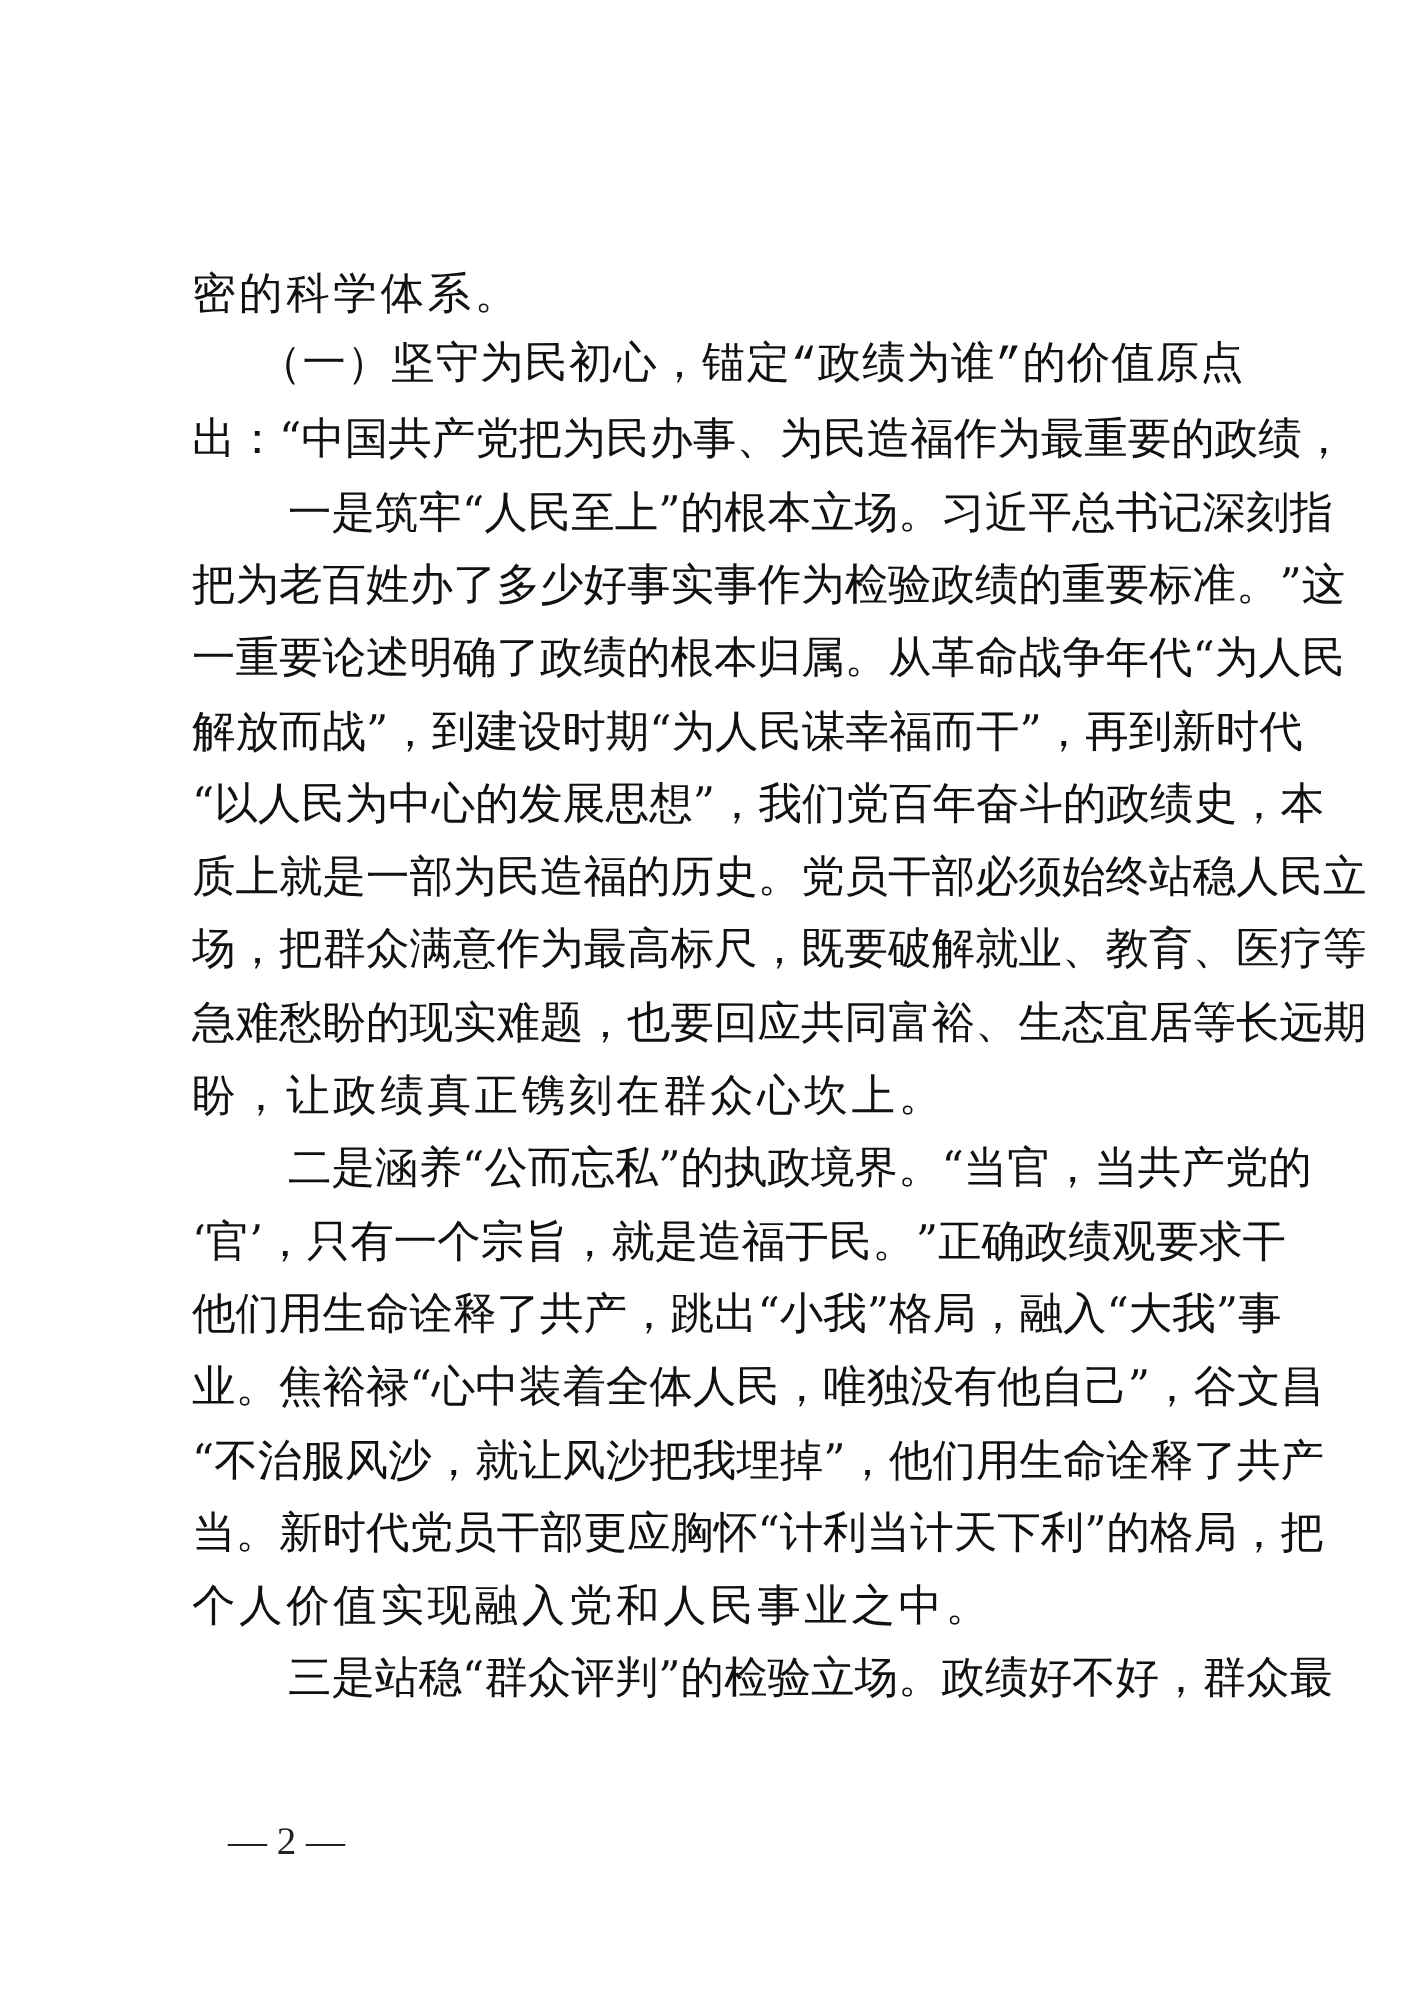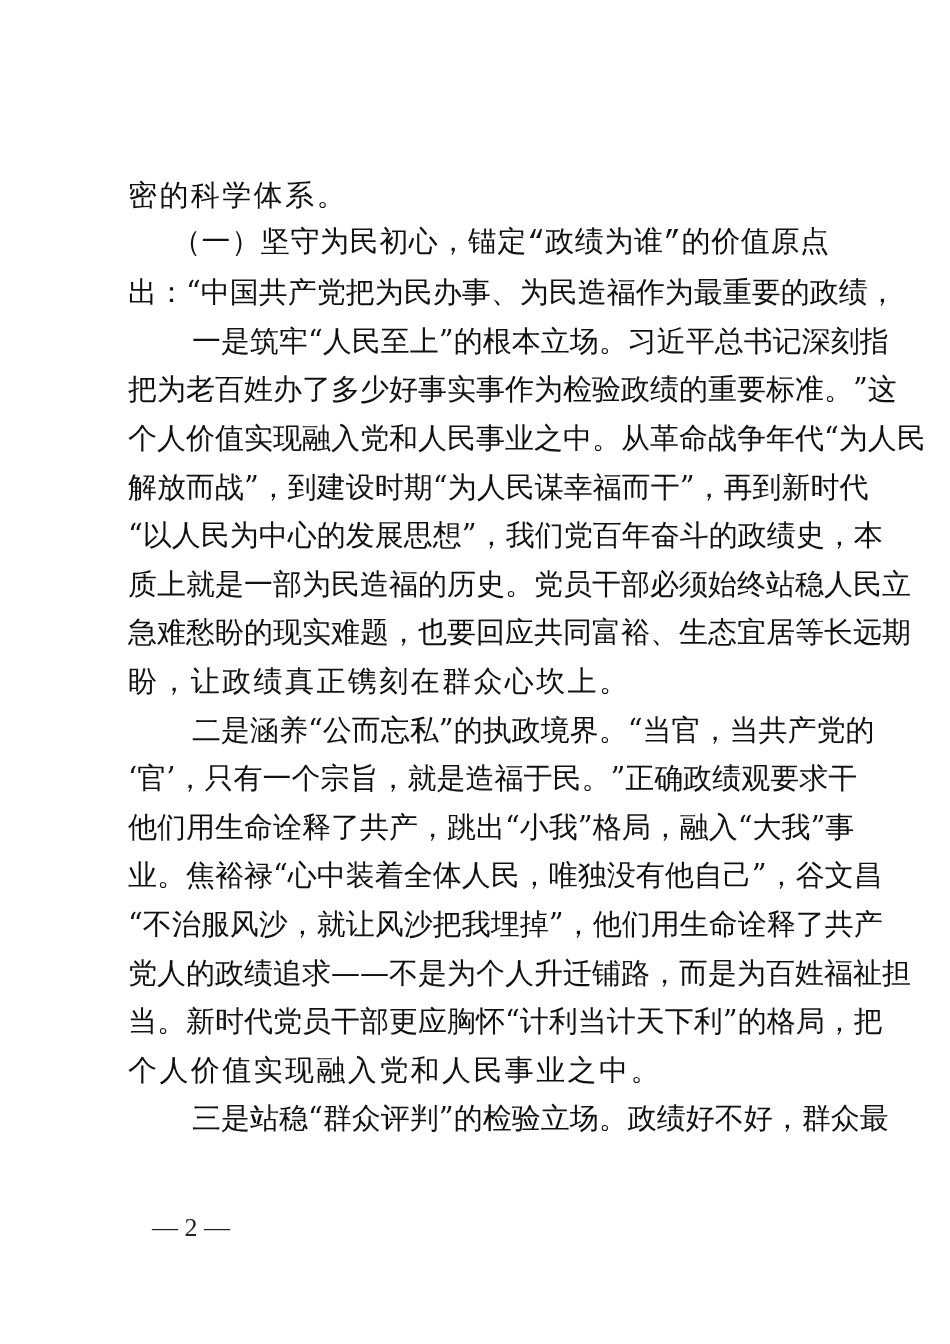--- a/index.html
+++ b/index.html
@@ -68,31 +68,31 @@
 </head>
 <body>
 
 <div class="page">
   <div class="body-text">
     <div class="line last">密的科学体系。</div>
     <div class="line heading">（一）坚守为民初心，锚定“政绩为谁”的价值原点</div>
     <div class="line">出：“中国共产党把为民办事、为民造福作为最重要的政绩，</div>
     <div class="line indent">一是筑牢“人民至上”的根本立场。习近平总书记深刻指</div>
     <div class="line">把为老百姓办了多少好事实事作为检验政绩的重要标准。”这</div>
-    <div class="line">个人价值实现融入党和人民事业之中。从革命战争年代“为人民</div>
+    <div class="line">一重要论述明确了政绩的根本归属。从革命战争年代“为人民</div>
     <div class="line">解放而战”，到建设时期“为人民谋幸福而干”，再到新时代</div>
     <div class="line">“以人民为中心的发展思想”，我们党百年奋斗的政绩史，本</div>
     <div class="line">质上就是一部为民造福的历史。党员干部必须始终站稳人民立</div>
+    <div class="line">场，把群众满意作为最高标尺，既要破解就业、教育、医疗等</div>
     <div class="line">急难愁盼的现实难题，也要回应共同富裕、生态宜居等长远期</div>
     <div class="line last">盼，让政绩真正镌刻在群众心坎上。</div>
     <div class="line indent">二是涵养“公而忘私”的执政境界。“当官，当共产党的</div>
     <div class="line">‘官’，只有一个宗旨，就是造福于民。”正确政绩观要求干</div>
     <div class="line">他们用生命诠释了共产，跳出“小我”格局，融入“大我”事</div>
     <div class="line">业。焦裕禄“心中装着全体人民，唯独没有他自己”，谷文昌</div>
     <div class="line">“不治服风沙，就让风沙把我埋掉”，他们用生命诠释了共产</div>
-    <div class="line">党人的政绩追求——不是为个人升迁铺路，而是为百姓福祉担</div>
     <div class="line">当。新时代党员干部更应胸怀“计利当计天下利”的格局，把</div>
     <div class="line last">个人价值实现融入党和人民事业之中。</div>
     <div class="line indent">三是站稳“群众评判”的检验立场。政绩好不好，群众最</div>
   </div>
 
   <div class="page-number">— 2 —</div>
 </div>
 
 </body></html>

